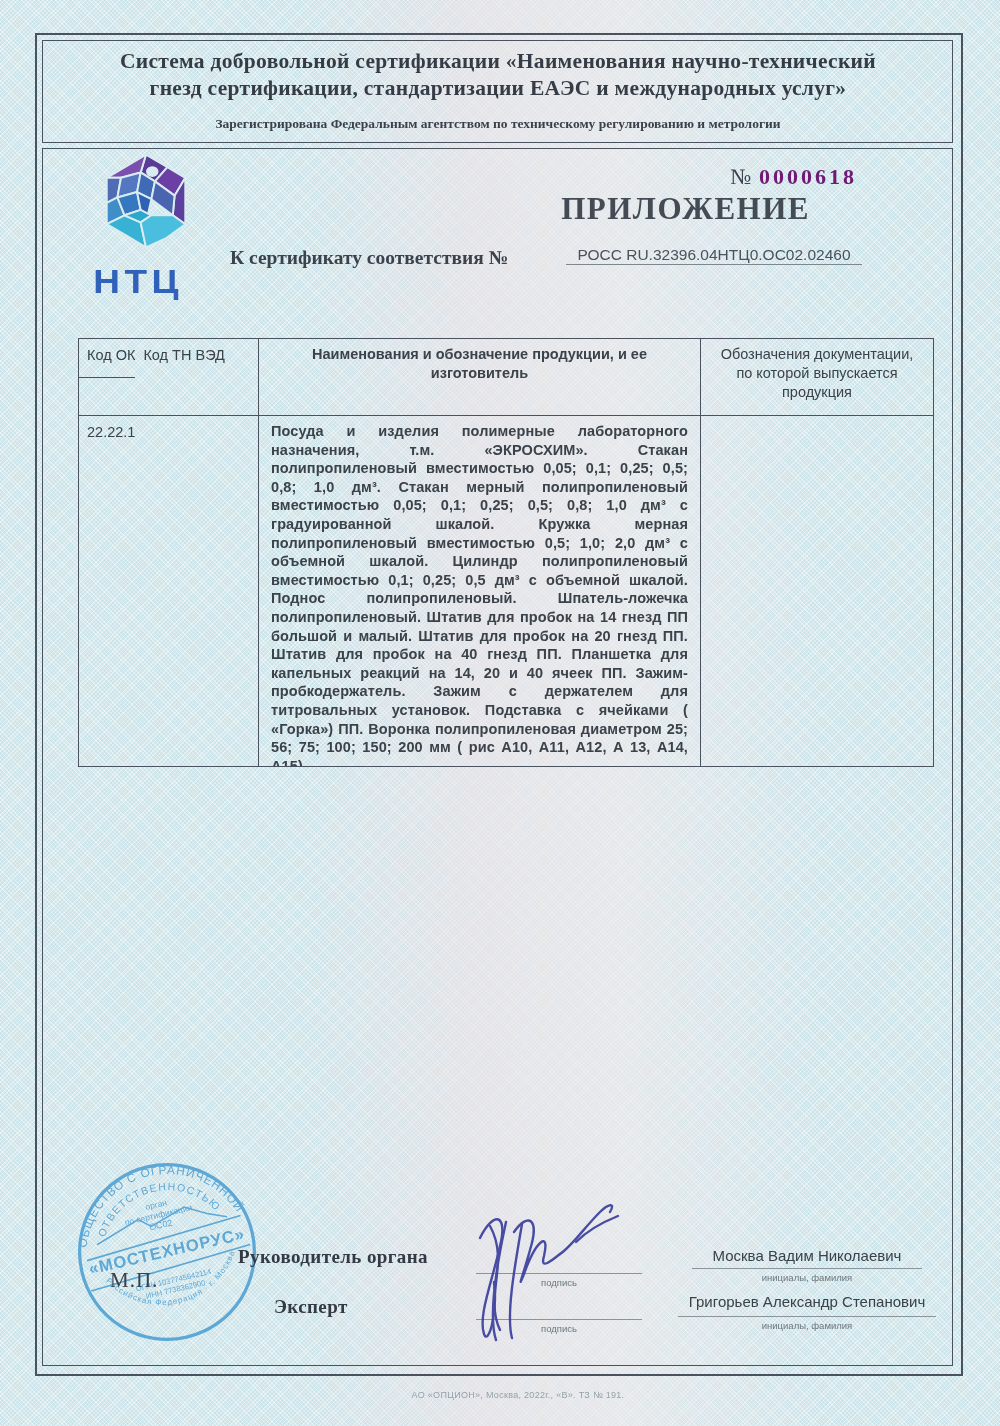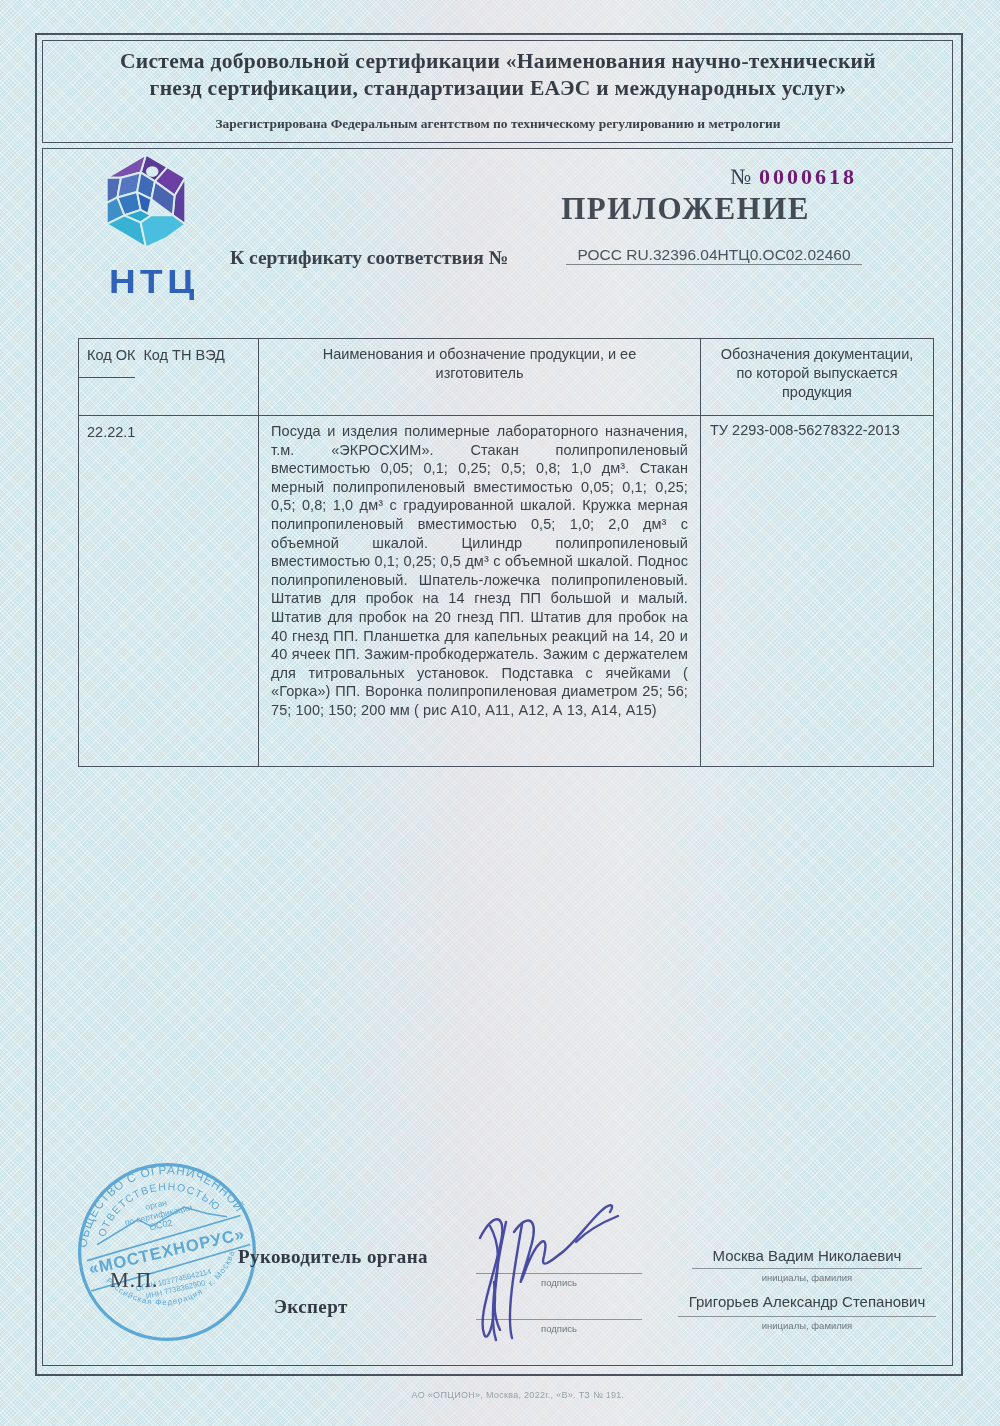--- a/index.html
+++ b/index.html
@@ -19,33 +19,33 @@
   .frame-content{left:42px;top:148px;width:909px;height:1216px;border:1.5px solid #4a5260;}
   
   .hdr{left:50px;top:48px;width:896px;text-align:center;color:#353c46;}
   .hdr-line{font-family:"Liberation Serif",serif;font-weight:bold;font-size:21.5px;line-height:27px;letter-spacing:.3px;}
   .hdr-sub{font-family:"Liberation Serif",serif;font-weight:bold;font-size:13.5px;line-height:16px;color:#3a414b;margin-top:14px;}
   .hdr-sub2{font-family:"Liberation Serif",serif;font-weight:bold;font-size:13.5px;line-height:15px;color:#3a414b;}
   
   .doc-number{left:730px;top:164px;font-family:"Liberation Serif",serif;font-size:22px;color:#3c434e;}
   .doc-number .num{color:#701a75;letter-spacing:3px;margin-left:8px;font-weight:bold;}
   
-  .logo-wrap{left:99px;top:151px;width:94px;text-align:right;}
+  .logo-wrap{left:99px;top:151px;width:94px;text-align:left;}
   .logo-text{margin-top:8px;font-size:33px;font-weight:bold;color:#2f62b8;letter-spacing:4px;transform:scaleX(1.12);transform-origin:center;}
   
   .title{left:120px;top:191px;width:690px;text-align:right;
     font-family:"Liberation Serif",serif;font-weight:bold;font-size:31px;letter-spacing:1.5px;color:#454b54;}
   .cert-line{left:230px;top:247px;font-family:"Liberation Serif",serif;font-weight:bold;font-size:19.5px;color:#3b424c;}
   .cert-num{left:566px;top:246px;width:296px;text-align:center;font-size:15.5px;color:#4a525b;
     border-bottom:1px solid #7d8790;}
   
   .table{left:78px;top:338px;width:854px;display:flex;border:1.5px solid #4a5260;color:#3b424a;font-size:14.5px;}
   .col{box-sizing:border-box;}
   .col1{width:180px;border-right:1.5px solid #4a5260;}
-  .col2{width:442px;border-right:1.5px solid #4a5260;}
+  .col2{width:442px;border-right:1.5px solid #4a5260;font-weight:bold;}
   .col3{width:232px;}
   .thead{height:77px;border-bottom:1.5px solid #4a5260;box-sizing:border-box;}
   .col1 .thead{display:flex;flex-direction:row;}
   .c1top{height:39px;border-bottom:1.2px solid #4a5260;box-sizing:border-box;padding:8px 0 0 8px;}
   .c1bot{padding:8px 0 0 8px;}
   .thead-c{display:flex;align-items:flex-start;justify-content:center;text-align:center;padding:6px 18px 0 18px;line-height:19px;}
   .tbody{height:350px;box-sizing:border-box;overflow:hidden;}
   .col1 .tbody{padding:8px 0 0 8px;}
   .col2 .tbody{padding:6px 12px 0 12px;}
   .col3 .tbody{padding:6px 4px 0 9px;}
@@ -124,21 +124,20 @@
       <div class="c1bot">Код ТН ВЭД</div>
     </div>
     <div class="tbody">22.22.1</div>
   </div>
   <div class="col col2">
     <div class="thead thead-c">Наименования и обозначение продукции, и ее изготовитель</div>
     <div class="tbody desc">Посуда и изделия полимерные лабораторного назначения, т.м. «ЭКРОСХИМ». Стакан полипропиленовый вместимостью 0,05; 0,1; 0,25; 0,5; 0,8; 1,0 дм³. Стакан мерный полипропиленовый вместимостью 0,05; 0,1; 0,25; 0,5; 0,8; 1,0 дм³ с градуированной шкалой. Кружка мерная полипропиленовый вместимостью 0,5; 1,0; 2,0 дм³ с объемной шкалой. Цилиндр полипропиленовый вместимостью 0,1; 0,25; 0,5 дм³ с объемной шкалой. Поднос полипропиленовый. Шпатель-ложечка полипропиленовый. Штатив для пробок на 14 гнезд ПП большой и малый. Штатив для пробок на 20 гнезд ПП. Штатив для пробок на 40 гнезд ПП. Планшетка для капельных реакций на 14, 20 и 40 ячеек ПП. Зажим-пробкодержатель. Зажим с держателем для титровальных установок. Подставка с ячейками ( «Горка») ПП. Воронка полипропиленовая диаметром 25; 56; 75; 100; 150; 200 мм ( рис А10, А11, А12, А 13, А14, А15)</div>
   </div>
   <div class="col col3">
     <div class="thead thead-c">Обозначения документации, по которой выпускается продукция</div>
-    <div class="tbody">ТУ 2293-008-56278322-2013</div>
   </div>
 </div>
 
 <svg class="abs stamp" viewBox="0 0 200 200">
   <g fill="none" stroke="#4d9fd3">
     <circle cx="100" cy="100" r="92" stroke-width="3.4"></circle>
     <path d="M30,76 L78,60 L90,70 L128,58 L150,70 L170,78" stroke-width="1.6"></path>
     <path d="M16,90 L184,80" stroke-width="1.8"></path>
     <path d="M13,122 L187,112" stroke-width="1.8"></path>
   </g>

